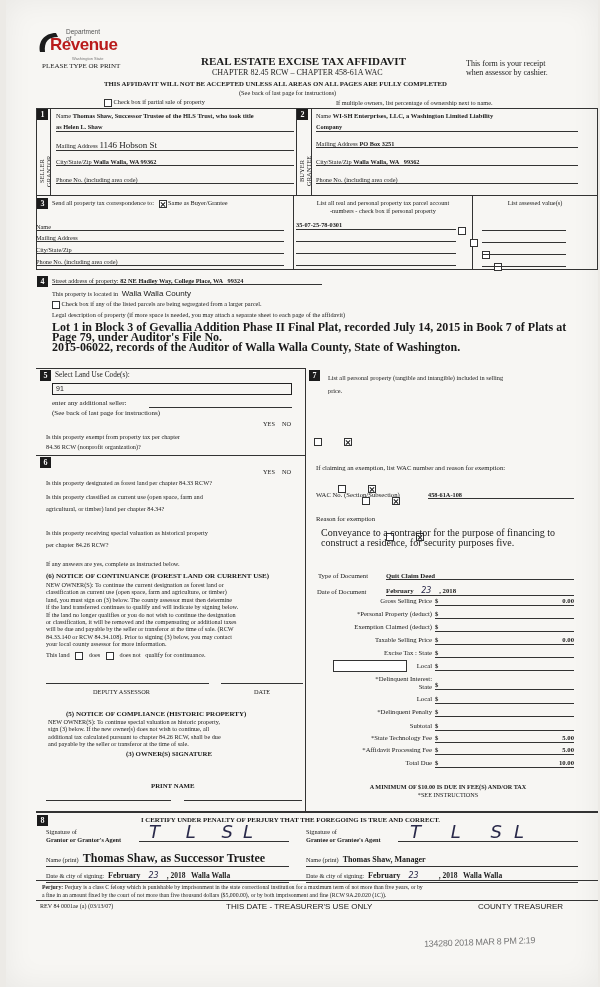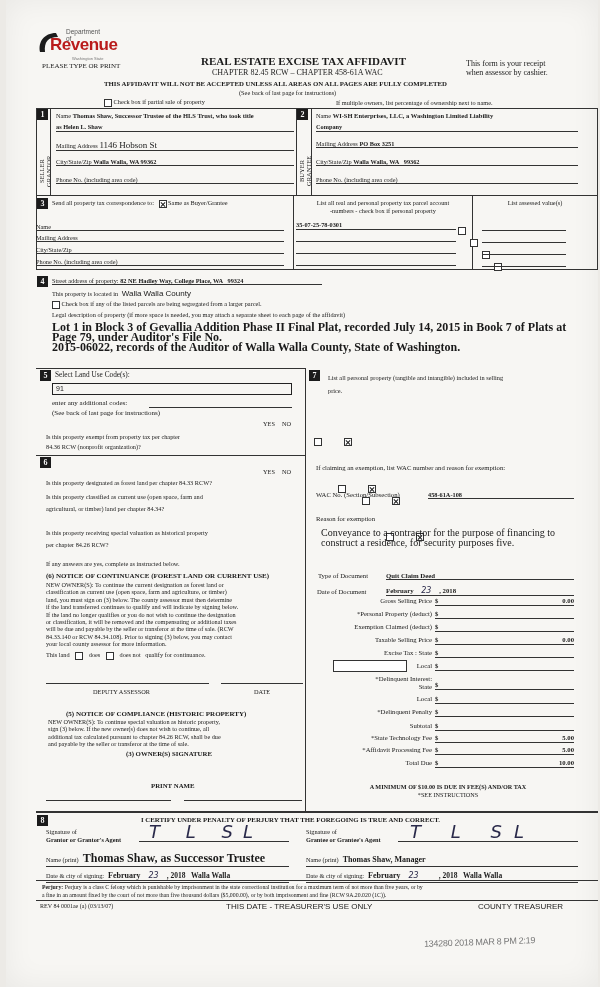--- a/index.html
+++ b/index.html
@@ -153,21 +153,21 @@
     <span>Lot 1 in Block 3 of Gevallia Addition Phase II Final Plat, recorded July 14, 2015 in Book 7 of Plats at Page 79, under Auditor's File No.</span><br>
     <span>2015-06022, records of the Auditor of Walla Walla County, State of Washington.</span>
   </div>
 
   
   <div class="abs" style="left:30px;top:368px;width:270px;height:443px;border-right:1px solid #333;border-top:1px solid #333"></div>
   <span class="abs num" style="left:34px;top:370px">5</span>
   <div class="abs" style="left:49px;top:370px;font-size:7.3px">Select Land Use Code(s):</div>
   <div class="abs sans" style="left:46px;top:383px;width:240px;height:12px;border:1.5px solid #222;font-size:7px;padding-left:3px;line-height:10px">91</div>
   <div class="abs" style="left:46px;top:399px;font-size:7px">
-    <span>enter any additional codes:</span>
+    <span>enter any additional seller:</span>
   </div>
   <div class="abs line" style="left:143px;top:400px;width:143px;height:8px"></div>
   <div class="abs" style="left:46px;top:409px;font-size:7px">(See back of last page for instructions)</div>
   <div class="abs tiny" style="left:257px;top:420px">YES</div>
   <div class="abs tiny" style="left:276px;top:420px">NO</div>
   <div class="abs tiny" style="left:40px;top:432px;line-height:10px">
     <span>Is this property exempt from property tax per chapter</span><br><span>84.36 RCW (nonprofit organization)?</span>
   </div>
   <span class="abs chk" style="left:260px;top:432px"></span>
   <span class="abs chk x" style="left:278px;top:432px"></span>

